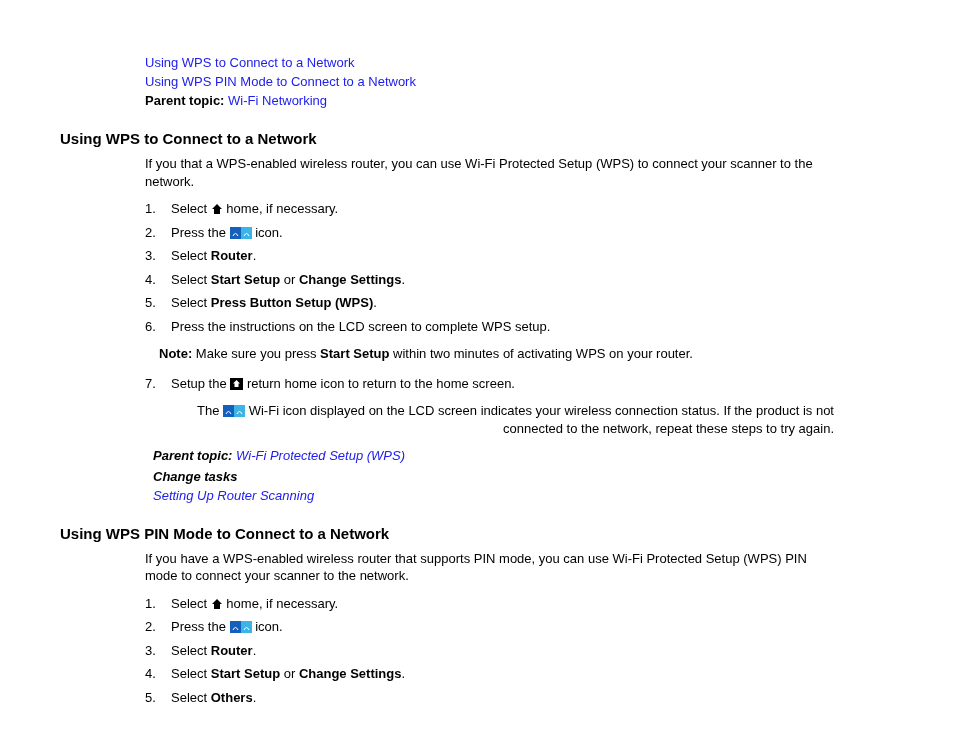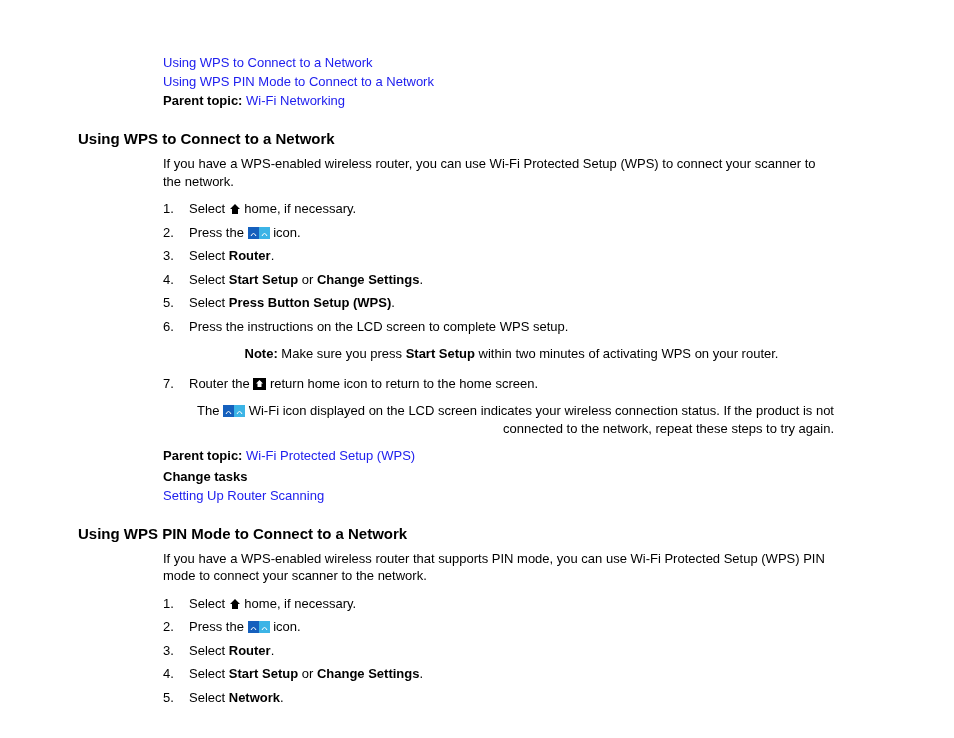--- a/index.html
+++ b/index.html
@@ -6,21 +6,21 @@
     font-family: Arial, Helvetica, sans-serif;
     font-size: 13px;
     color: #000;
     margin: 0;
     padding: 0;
     width: 954px;
     height: 738px;
     background: #fff;
   }
   .page {
-    padding: 55px 120px 0 78px;
+    padding: 55px 120px 0 60px;
   }
   .indent {
     margin-left: 85px;
   }
   .link {
     color: #2020ee;
     cursor: pointer;
   }
   .toc-link {
     display: block;
@@ -47,31 +47,31 @@
     line-height: 1.35;
   }
   .step-num {
     width: 26px;
     flex-shrink: 0;
   }
   .step-text {
     flex: 1;
   }
   .note-block {
-    margin: 10px 0 12px 26px;
-    line-height: 1.35;
-    text-align: center;
+    margin: 10px 0 12px 14px;
+    line-height: 1.35;
   }
   .post-list {
     margin: 8px 0 10px 0;
     line-height: 1.35;
     text-align: right;
   }
   .ref-block {
-    margin: 6px 0 4px 0;
+    margin: 6px 0 4px 8px;
+    font-style: italic;
   }
   .ref-block .label {
     font-weight: bold;
   }
   .ref-link {
     display: block;
     margin-top: 4px;
   }
   svg.icon {
     vertical-align: -2px;
@@ -87,21 +87,21 @@
     <span class="link toc-link">Using WPS PIN Mode to Connect to a Network</span>
     <div class="parent-topic">
       <b>Parent topic:</b>
       <span class="link">Wi-Fi Networking</span>
     </div>
   </div>
 
   <h2 class="section-heading">Using WPS to Connect to a Network</h2>
 
   <div class="indent">
-    <p class="intro">If you have a WPS-enabled wireless router, you can use Wi-Fi Protected Setup (WPS) to connect your scanner to the network.</p>
+    <p class="intro">If you that a WPS-enabled wireless router, you can use Wi-Fi Protected Setup (WPS) to connect your scanner to the network.</p>
 
     <div class="steps">
 
       <div class="step">
         <span class="step-num">1.</span>
         <span class="step-text">
           <span>Select </span><svg class="icon" width="12" height="12" viewBox="0 0 12 12">
               <path d="M6 1 L11 6 L9 6 L9 11 L3 11 L3 6 L1 6 Z" fill="#000"></path>
             </svg><span> home, if necessary.</span>
         </span>
@@ -145,21 +145,21 @@
         <span class="step-text">Press the instructions on the LCD screen to complete WPS setup.</span>
       </div>
 
       <div class="note-block">
         <b>Note:</b><span> Make sure you press </span><b>Start Setup</b><span> within two minutes of activating WPS on your router.</span>
       </div>
 
       <div class="step">
         <span class="step-num">7.</span>
         <span class="step-text">
-          <span>Router the </span><svg class="icon" width="13" height="12" viewBox="0 0 13 12">
+          <span>Setup the </span><svg class="icon" width="13" height="12" viewBox="0 0 13 12">
               <rect x="0" y="0" width="13" height="12" fill="#000"></rect>
               <path d="M6.5 2 L10 5.5 L8.5 5.5 L8.5 9 L4.5 9 L4.5 5.5 L3 5.5 Z" fill="#fff"></path>
             </svg><span> return home icon to return to the home screen.</span>
         </span>
       </div>
 
     </div>
 
     <p class="post-list">
       <span>The </span><svg class="icon" width="22" height="12" viewBox="0 0 22 12">
@@ -219,20 +219,20 @@
       <div class="step">
         <span class="step-num">4.</span>
         <span class="step-text">
           <span>Select </span><b>Start Setup</b><span> or </span><b>Change Settings</b><span>.</span>
         </span>
       </div>
 
       <div class="step">
         <span class="step-num">5.</span>
         <span class="step-text">
-          <span>Select </span><b>Network</b><span>.</span>
+          <span>Select </span><b>Others</b><span>.</span>
         </span>
       </div>
 
     </div>
   </div>
 
 </div>
 
 </body></html>

